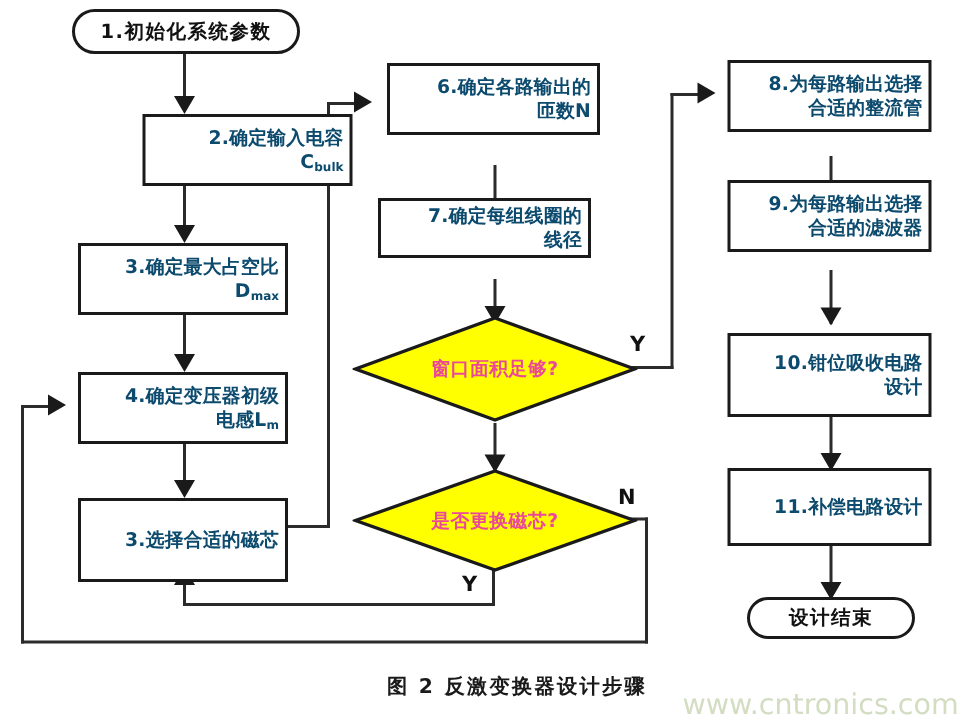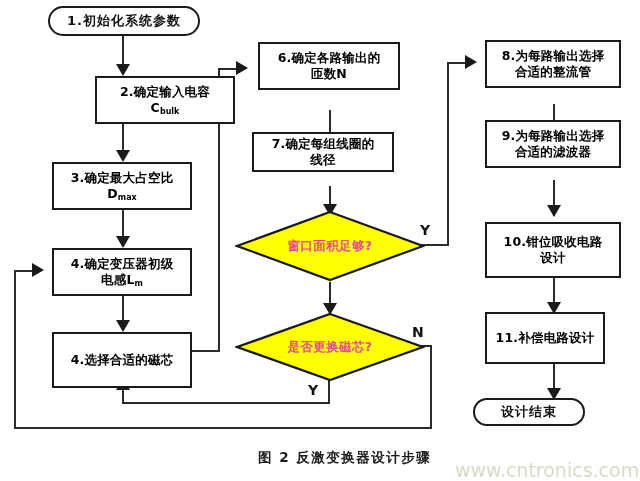--- a/index.html
+++ b/index.html
@@ -18,22 +18,22 @@
 
   
   .node {
     position: absolute;
     box-sizing: border-box;
     border: 2px solid #1a1a1a;
     background: #ffffff;
     display: flex;
     align-items: center;
     justify-content: center;
-    text-align: center;
-    color: #000000;
+    text-align: right;
+    color: #0c4a6e;
     font-weight: bold;
     font-size: 12.5px;
     line-height: 1.32;
     letter-spacing: 0.2px;
     padding: 2px 4px;
     z-index: 3;
   }
   .node .txt { display: block; width: 100%; }
   .node sub {
     font-size: 8px;
@@ -218,21 +218,21 @@
   </div>
 
   <div class="node" style="left:52px; top:248px; width:140px; height:48px;">
     <span class="txt">
       <span>4.确定变压器初级</span><br>
       <span><span>电感L</span><sub>m</sub></span>
     </span>
   </div>
 
   <div class="node" style="left:52px; top:332px; width:140px; height:56px;">
-    <span class="txt">4.选择合适的磁芯</span>
+    <span class="txt">3.选择合适的磁芯</span>
   </div>
 
   <div class="node" style="left:258px; top:42px; width:142px; height:48px;">
     <span class="txt">
       <span>6.确定各路输出的</span><br>
       <span>匝数N</span>
     </span>
   </div>
 
   <div class="node" style="left:252px; top:132px; width:142px; height:40px;">
@@ -274,24 +274,24 @@
     </span>
   </div>
 
   <div class="node" style="left:485px; top:222px; width:136px; height:56px;">
     <span class="txt">
       <span>10.钳位吸收电路</span><br>
       <span>设计</span>
     </span>
   </div>
 
-  <div class="node" style="left:485px; top:312px; width:120px; height:52px;">
+  <div class="node" style="left:485px; top:312px; width:136px; height:52px;">
     <span class="txt">11.补偿电路设计</span>
   </div>
 
-  <div class="terminal" style="left:473px; top:398px; width:112px; height:28px;">
+  <div class="terminal" style="left:498px; top:398px; width:112px; height:28px;">
     <span class="txt">设计结束</span>
   </div>
 
   <div class="caption" style="left:258px; top:449px;text-align:center;">图 2 反激变换器设计步骤</div>
   <div class="watermark" style="left:455px; top:449px;margin-top:10px;">www.cntronics.com</div>
 
 </div>
 
 </body></html>

